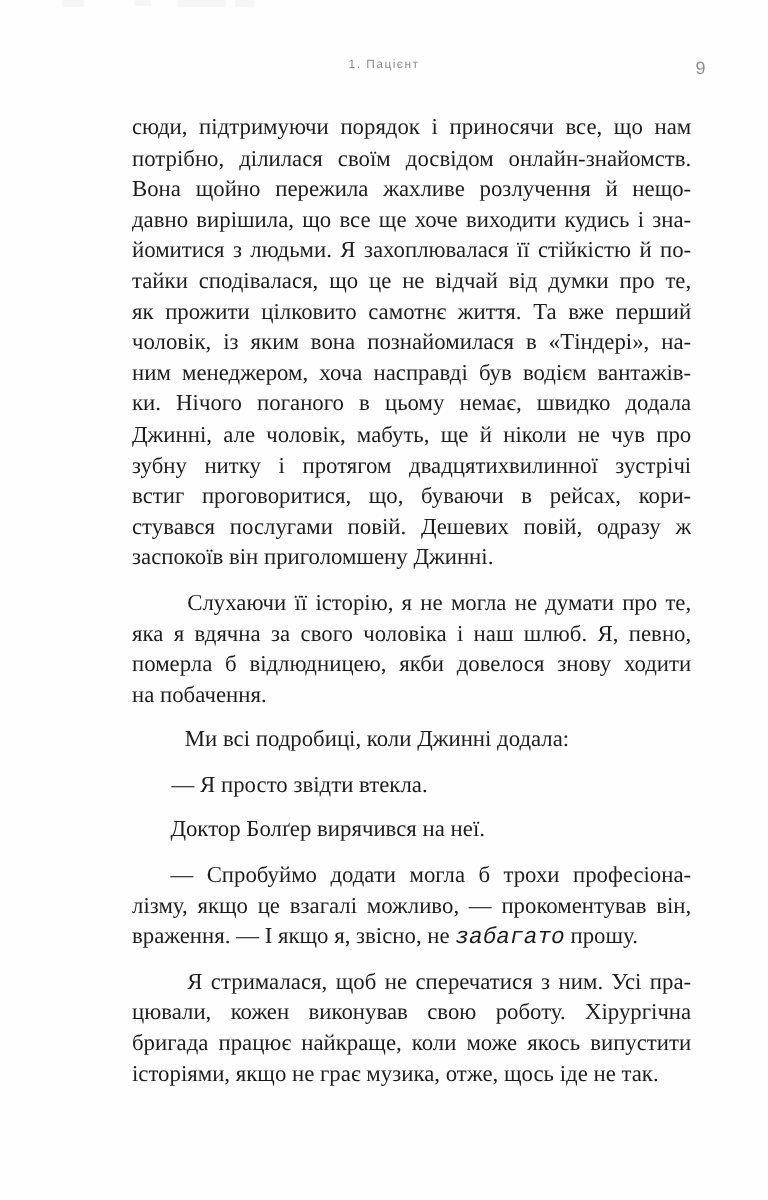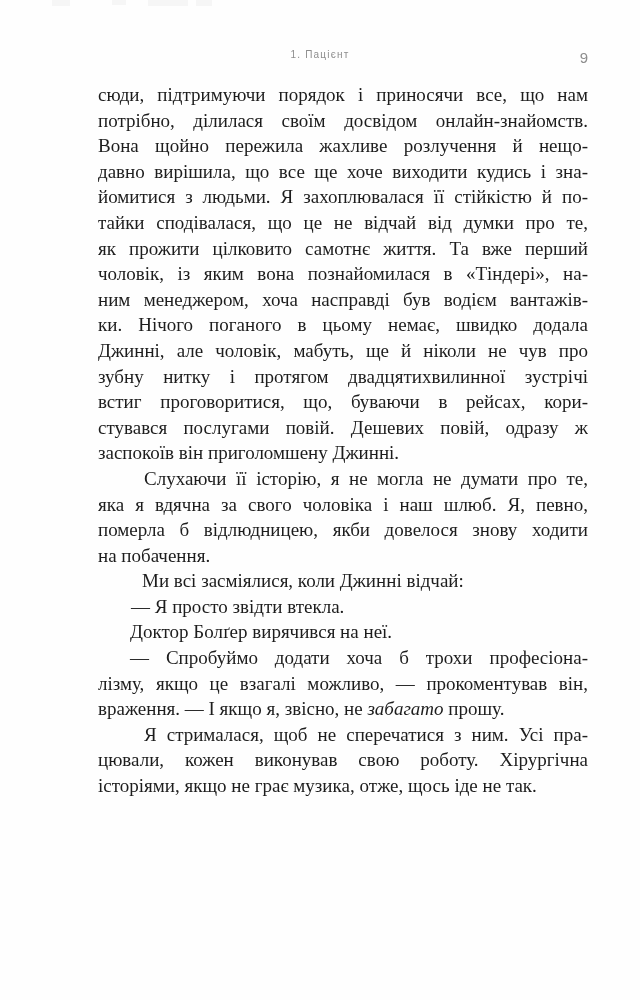--- a/index.html
+++ b/index.html
@@ -47,34 +47,34 @@
     font-size: 15px;
     color: #8d8d8d;
   }
   .body-text {
     position: absolute;
     top: 82px;
     left: 98px;
     width: 490px;
     color: #1d1d1d;
   }
-  .paragraph { margin: 0; }
+  .paragraph { margin: 12px; }
   .line {
     height: 25.6px;
     line-height: 25.6px;
     font-size: 19px;
     white-space: normal;
     overflow: hidden;
     color: #1d1d1d;
   }
   .line.just {
     text-align: justify;
     text-align-last: justify;
   }
-  .line em { font-style: italic; }
+  .line em { font-style: italic; font-family: Liberation Mono, monospace; }
 </style>
 </head>
 <body>
 
 <div class="page">
 
   <div class="scan-artifact" style="left:52px;width:18px;height:6px;"></div>
   <div class="scan-artifact" style="left:112px;width:14px;height:5px;"></div>
   <div class="scan-artifact" style="left:148px;width:40px;height:6px;"></div>
   <div class="scan-artifact" style="left:196px;width:16px;height:6px;"></div>
@@ -102,33 +102,34 @@
         <div class="line just">стувався послугами повій. Дешевих повій, одразу ж</div>
         <div class="line">заспокоїв він приголомшену Джинні.</div>
       </div>
       <div class="paragraph">
         <div class="line just" style="padding-left: 46px;">Слухаючи її історію, я не могла не думати про те,</div>
         <div class="line just">яка я вдячна за свого чоловіка і наш шлюб. Я, певно,</div>
         <div class="line just">померла б відлюдницею, якби довелося знову ходити</div>
         <div class="line">на побачення.</div>
       </div>
       <div class="paragraph">
-        <div class="line" style="padding-left: 44px;">Ми всі засміялися, коли Джинні відчай:</div>
+        <div class="line" style="padding-left: 44px;">Ми всі подробиці, коли Джинні додала:</div>
       </div>
       <div class="paragraph">
         <div class="line" style="padding-left: 33px;">— Я просто звідти втекла.</div>
       </div>
       <div class="paragraph">
         <div class="line" style="padding-left: 32px;">Доктор Болґер вирячився на неї.</div>
       </div>
       <div class="paragraph">
-        <div class="line just" style="padding-left: 32px;">— Спробуймо додати хоча б трохи професіона-</div>
+        <div class="line just" style="padding-left: 32px;">— Спробуймо додати могла б трохи професіона-</div>
         <div class="line just">лізму, якщо це взагалі можливо, — прокоментував він,</div>
         <div class="line">враження. — І якщо я, звісно, не <em>забагато</em> прошу.</div>
       </div>
       <div class="paragraph">
         <div class="line just" style="padding-left: 46px;">Я стрималася, щоб не сперечатися з ним. Усі пра-</div>
         <div class="line just">цювали, кожен виконував свою роботу. Хірургічна</div>
+        <div class="line just">бригада працює найкраще, коли може якось випустити</div>
         <div class="line">історіями, якщо не грає музика, отже, щось іде не так.</div>
       </div>
     </div>
 
 </div>
 
 </body></html>

